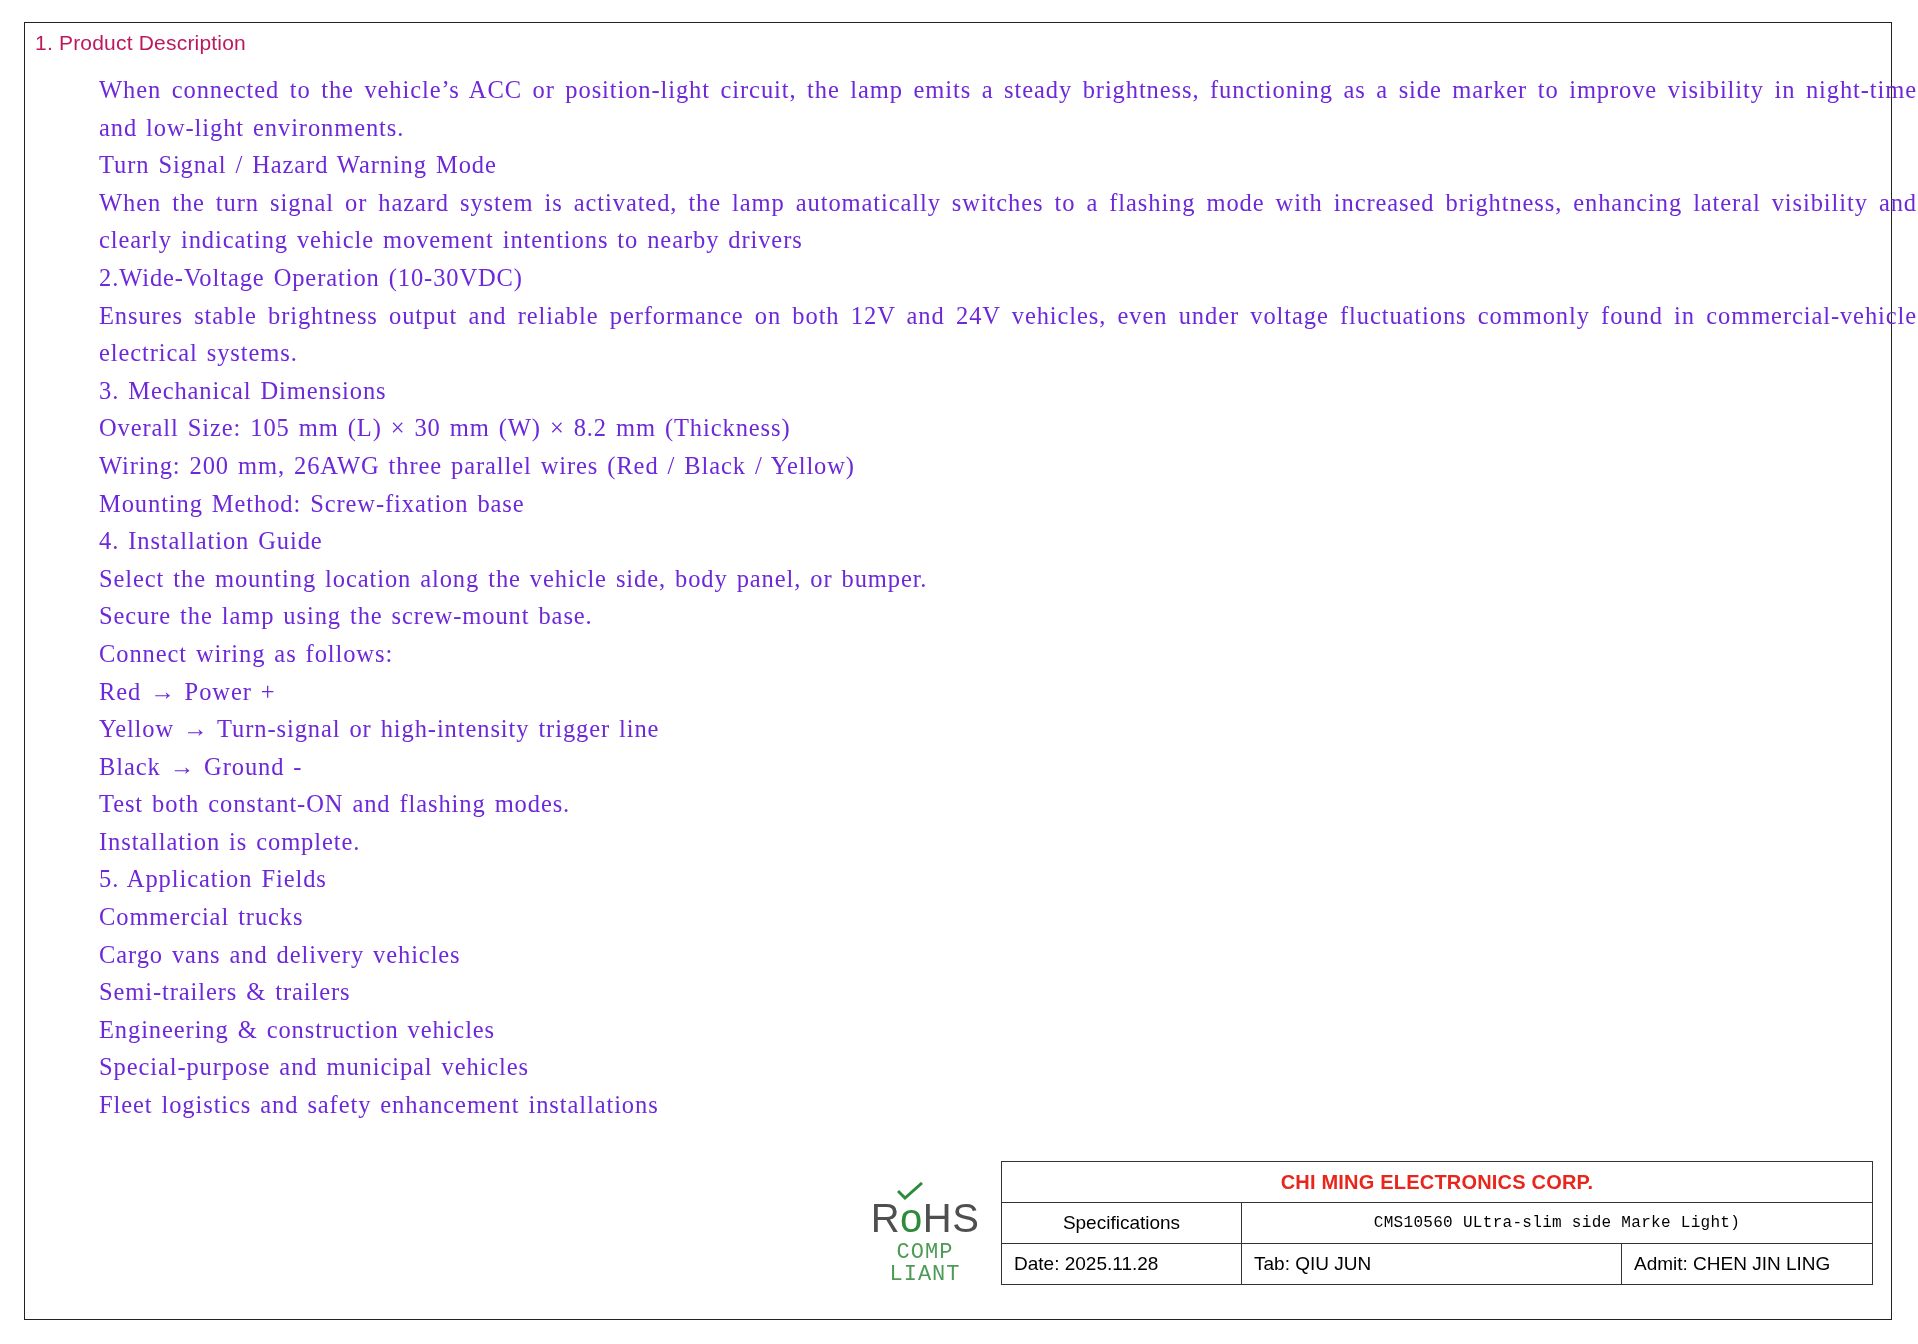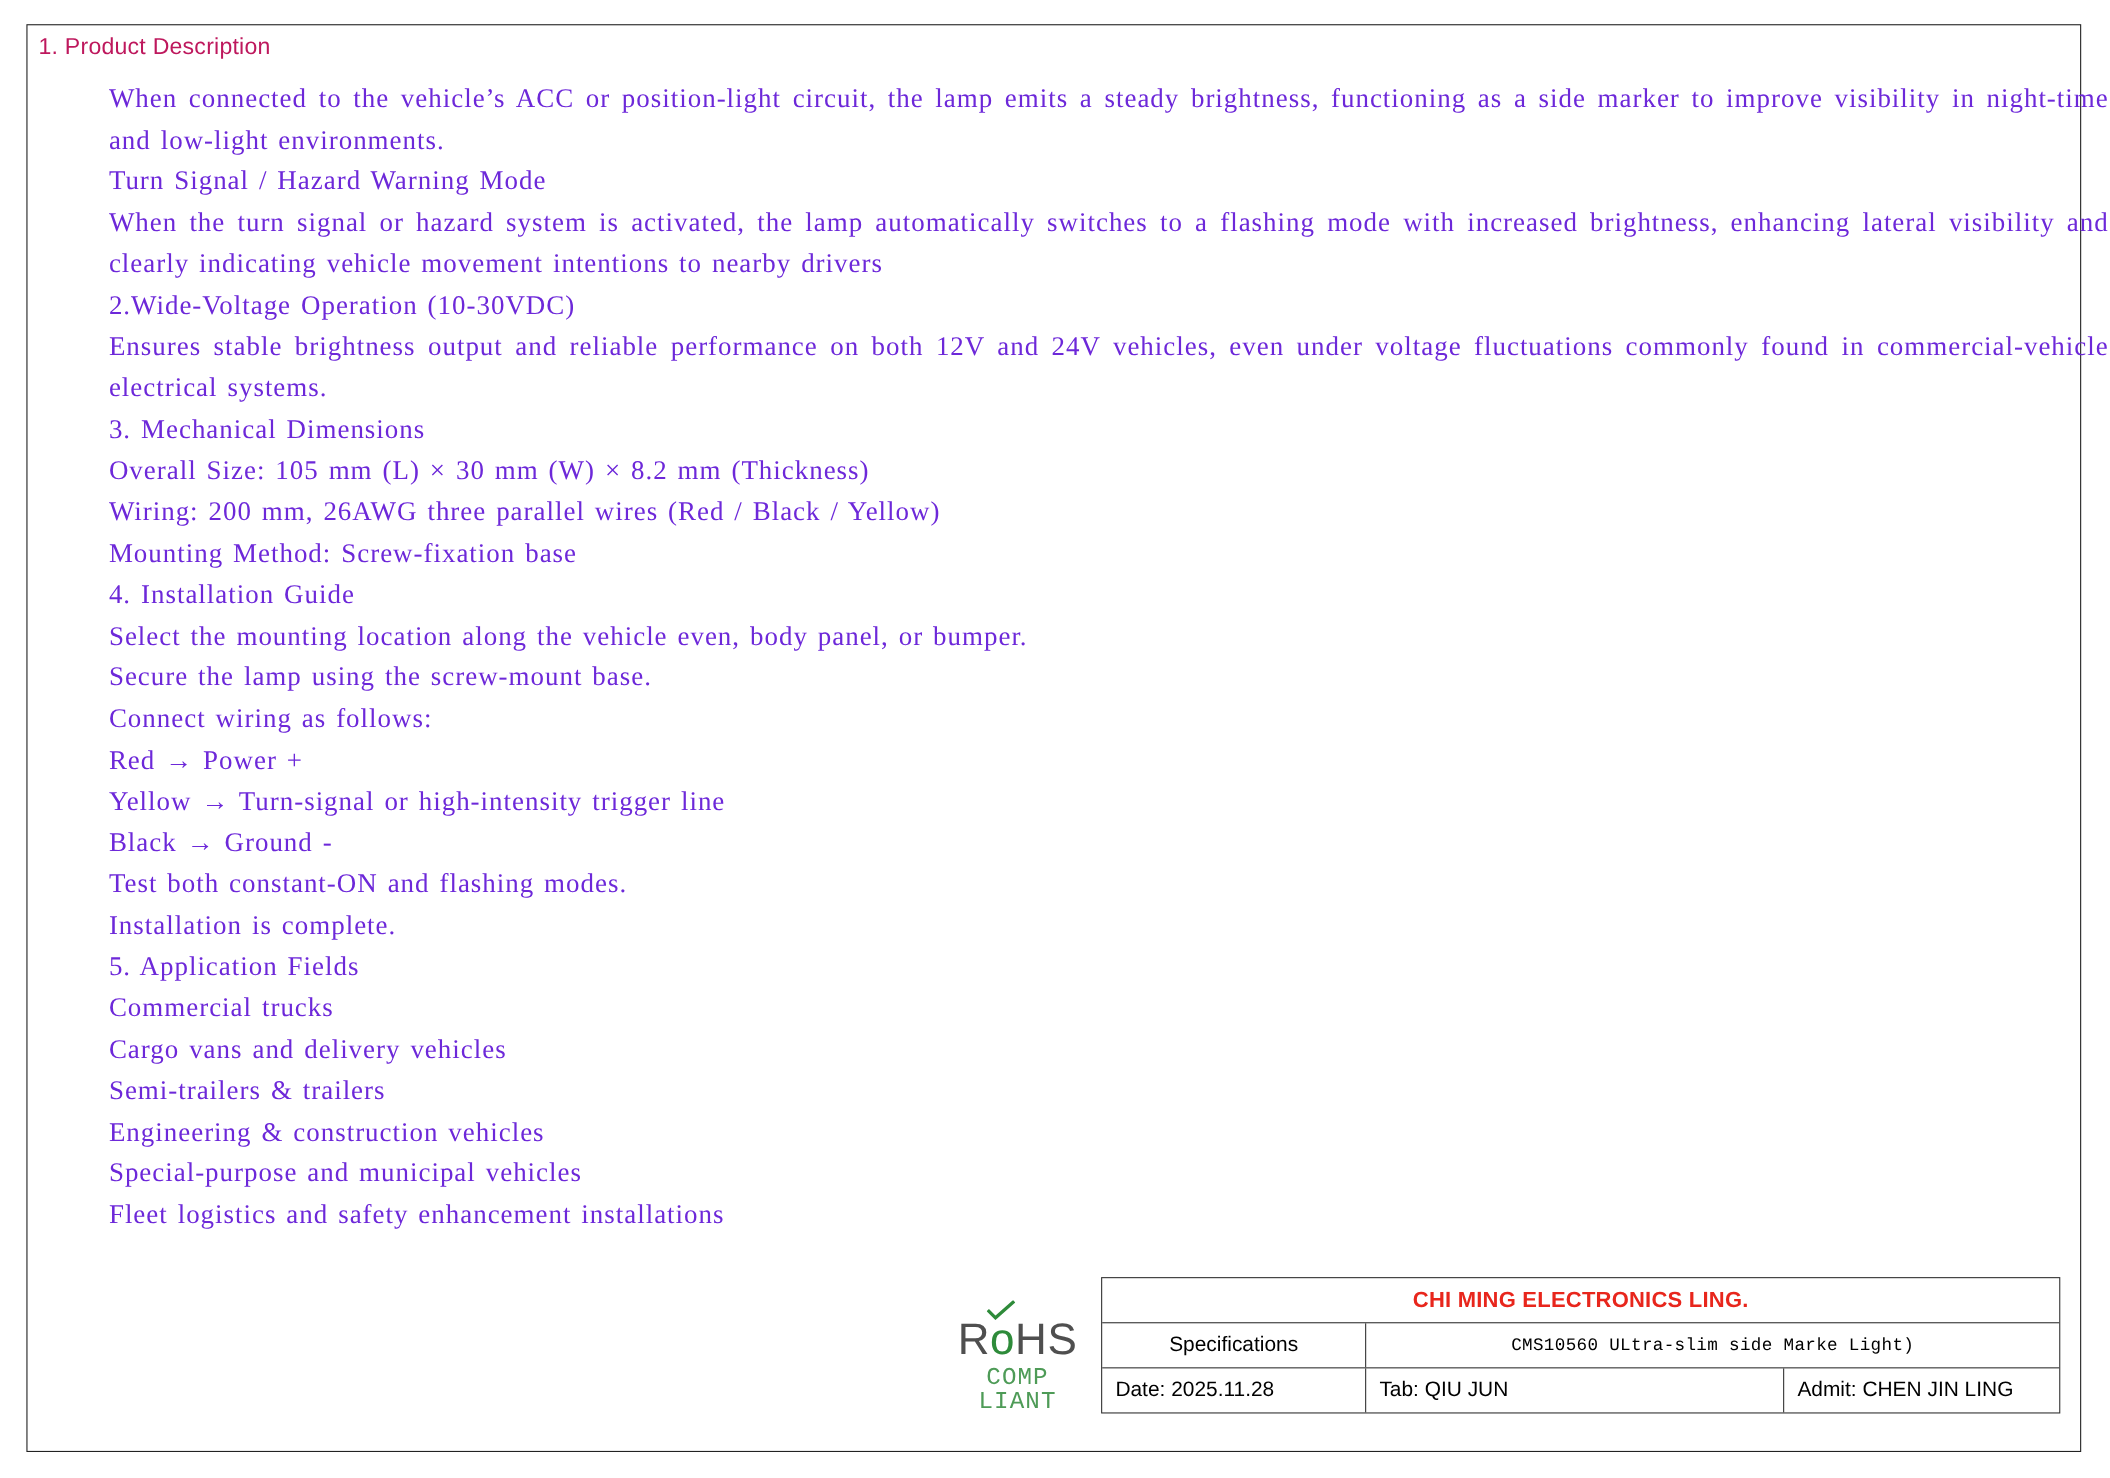--- a/index.html
+++ b/index.html
@@ -166,21 +166,21 @@
     <div class="line para-just">When connected to the vehicle’s ACC or position-light circuit, the lamp emits a steady brightness, functioning as a side marker to improve visibility in night-time and low-light environments.</div>
     <div class="line">Turn Signal / Hazard Warning Mode</div>
     <div class="line para-just">When the turn signal or hazard system is activated, the lamp automatically switches to a flashing mode with increased brightness, enhancing lateral visibility and clearly indicating vehicle movement intentions to nearby drivers</div>
     <div class="line">2.Wide-Voltage Operation (10-30VDC)</div>
     <div class="line para-just">Ensures stable brightness output and reliable performance on both 12V and 24V vehicles, even under voltage fluctuations commonly found in commercial-vehicle electrical systems.</div>
     <div class="line">3. Mechanical Dimensions</div>
     <div class="line">Overall Size: 105 mm (L) × 30 mm (W) × 8.2 mm (Thickness)</div>
     <div class="line">Wiring: 200 mm, 26AWG three parallel wires (Red / Black / Yellow)</div>
     <div class="line">Mounting Method: Screw-fixation base</div>
     <div class="line">4. Installation Guide</div>
-    <div class="line">Select the mounting location along the vehicle even, body panel, or bumper.</div>
+    <div class="line">Select the mounting location along the vehicle side, body panel, or bumper.</div>
     <div class="line">Secure the lamp using the screw-mount base.</div>
     <div class="line">Connect wiring as follows:</div>
     <div class="line">Red → Power +</div>
     <div class="line">Yellow → Turn-signal or high-intensity trigger line</div>
     <div class="line">Black → Ground -</div>
     <div class="line">Test both constant-ON and flashing modes.</div>
     <div class="line">Installation is complete.</div>
     <div class="line">5. Application Fields</div>
     <div class="line">Commercial trucks</div>
     <div class="line">Cargo vans and delivery vehicles</div>
@@ -195,21 +195,21 @@
       <svg class="check" viewBox="0 0 26 18">
         <path d="M1 9 L8 16 L25 1" fill="none" stroke="#2e8b3a" stroke-width="3"></path>
       </svg>
       <span>R</span><span class="o">o</span><span>HS</span>
     </div>
     <div class="compliant">COMP LIANT</div>
   </div>
 
   <div class="titleblock">
     <div class="tb-row">
-      <div class="tb-cell tb-company">CHI MING ELECTRONICS LING.</div>
+      <div class="tb-cell tb-company">CHI MING ELECTRONICS CORP.</div>
     </div>
     <div class="tb-row">
       <div class="tb-cell tb-spec-label">Specifications</div>
       <div class="tb-cell tb-spec-value">CMS10560 ULtra-slim side Marke Light)</div>
     </div>
     <div class="tb-row">
       <div class="tb-cell tb-date">Date:  2025.11.28</div>
       <div class="tb-cell tb-tab">Tab:  QIU JUN</div>
       <div class="tb-cell tb-admit">Admit:  CHEN JIN LING</div>
     </div>

